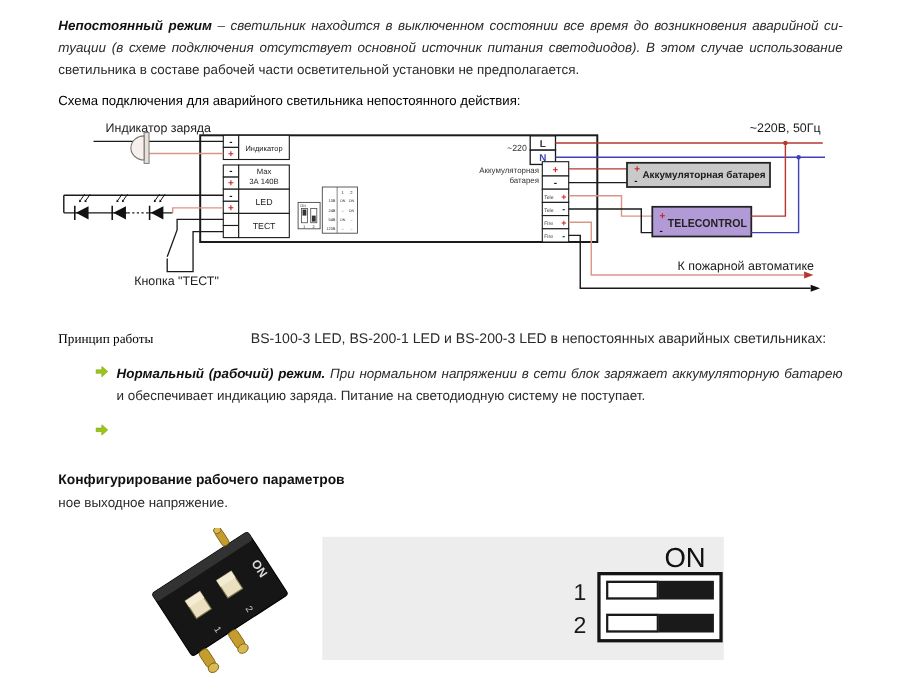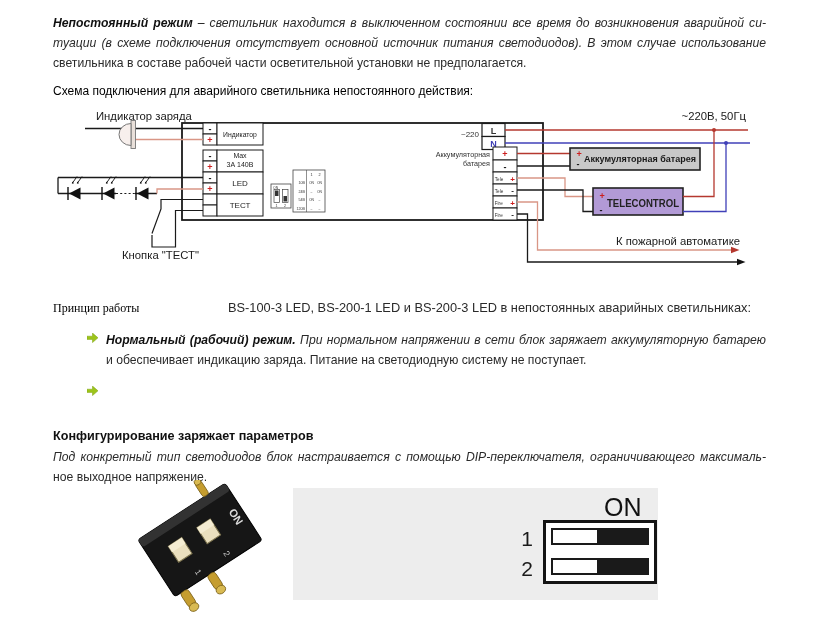--- a/index.html
+++ b/index.html
@@ -220,23 +220,22 @@
   <div class="jl"><b>Нормальный (рабочий) режим.</b><span> При нормальном напряжении в сети блок заряжает аккумуляторную батарею</span></div>
   <div>и обеспечивает индикацию заряда. Питание на светодиодную систему не поступает.</div>
 </div>
 
 <svg class="abs" style="left:87px;top:386px;" width="12" height="10" viewBox="0 0 12 10">
   <polygon points="0,3.2 5.5,3.2 5.5,0 11,4.8 5.5,9.6 5.5,6.4 0,6.4" fill="#9dc41a" stroke="#7da313" stroke-width="0.5"></polygon>
 </svg>
 <div class="abs bodytext" style="left:106px;top:383px;width:660px;">
 </div>
 
-<div class="abs heading" style="left:53px;top:429px;">Конфигурирование заряжает параметров</div>
+<div class="abs heading" style="left:53px;top:429px;">Конфигурирование рабочего параметров</div>
 <div class="abs bodytext" style="left:53px;top:447px;width:713px;">
-  <div class="jl">Под конкретный тип светодиодов блок настраивается с помощью DIP-переключателя, ограничивающего максималь-</div>
   <div>ное выходное напряжение.</div>
 </div>
 
 <svg class="abs" style="left:120px;top:480px;" width="160" height="147" viewBox="0 0 160 147">
   <g transform="translate(80,60) rotate(-33)">
     <rect x="-52" y="-34" width="104" height="68" rx="3" fill="#161616" stroke="#000" stroke-width="1"></rect>
     <rect x="-52" y="-34" width="104" height="9" rx="3" fill="#323232"></rect>
     <rect x="-30" y="-12" width="16" height="19" fill="#eadfbe" stroke="#7d744f" stroke-width="1"></rect>
     <rect x="-30" y="-12" width="16" height="7" fill="#f4ecd2"></rect>
     <rect x="4" y="-12" width="16" height="19" fill="#eadfbe" stroke="#7d744f" stroke-width="1"></rect>

